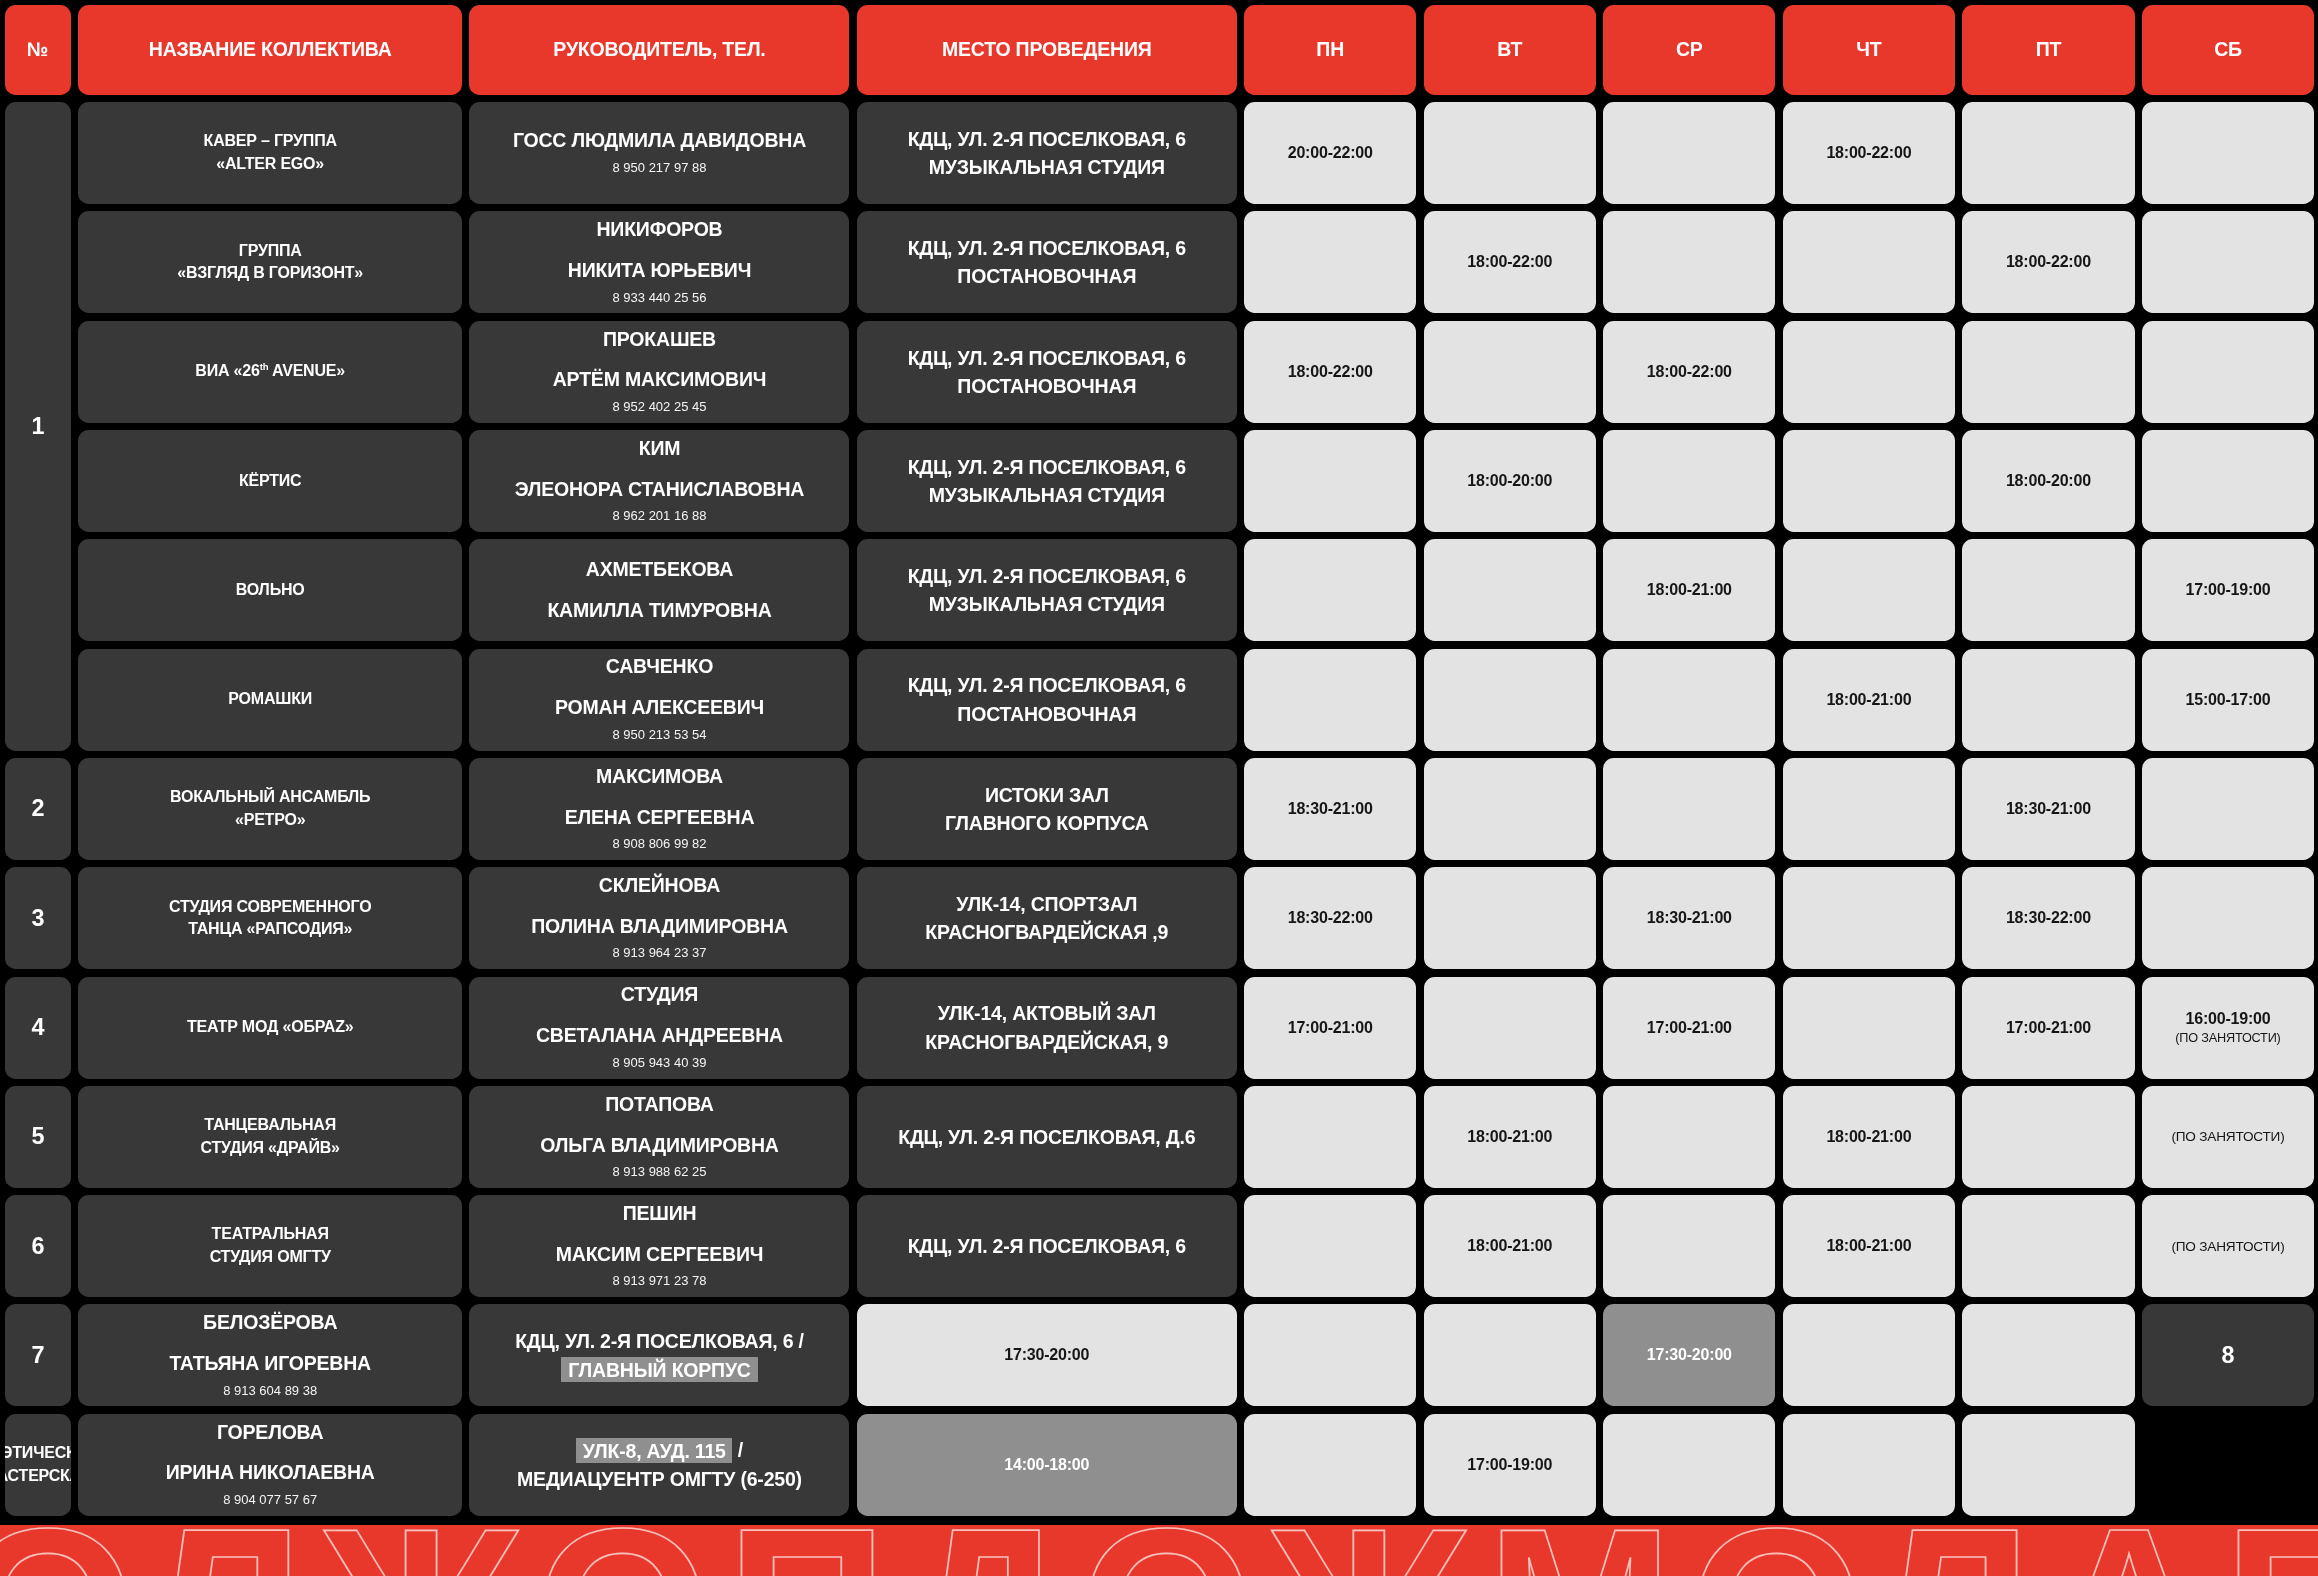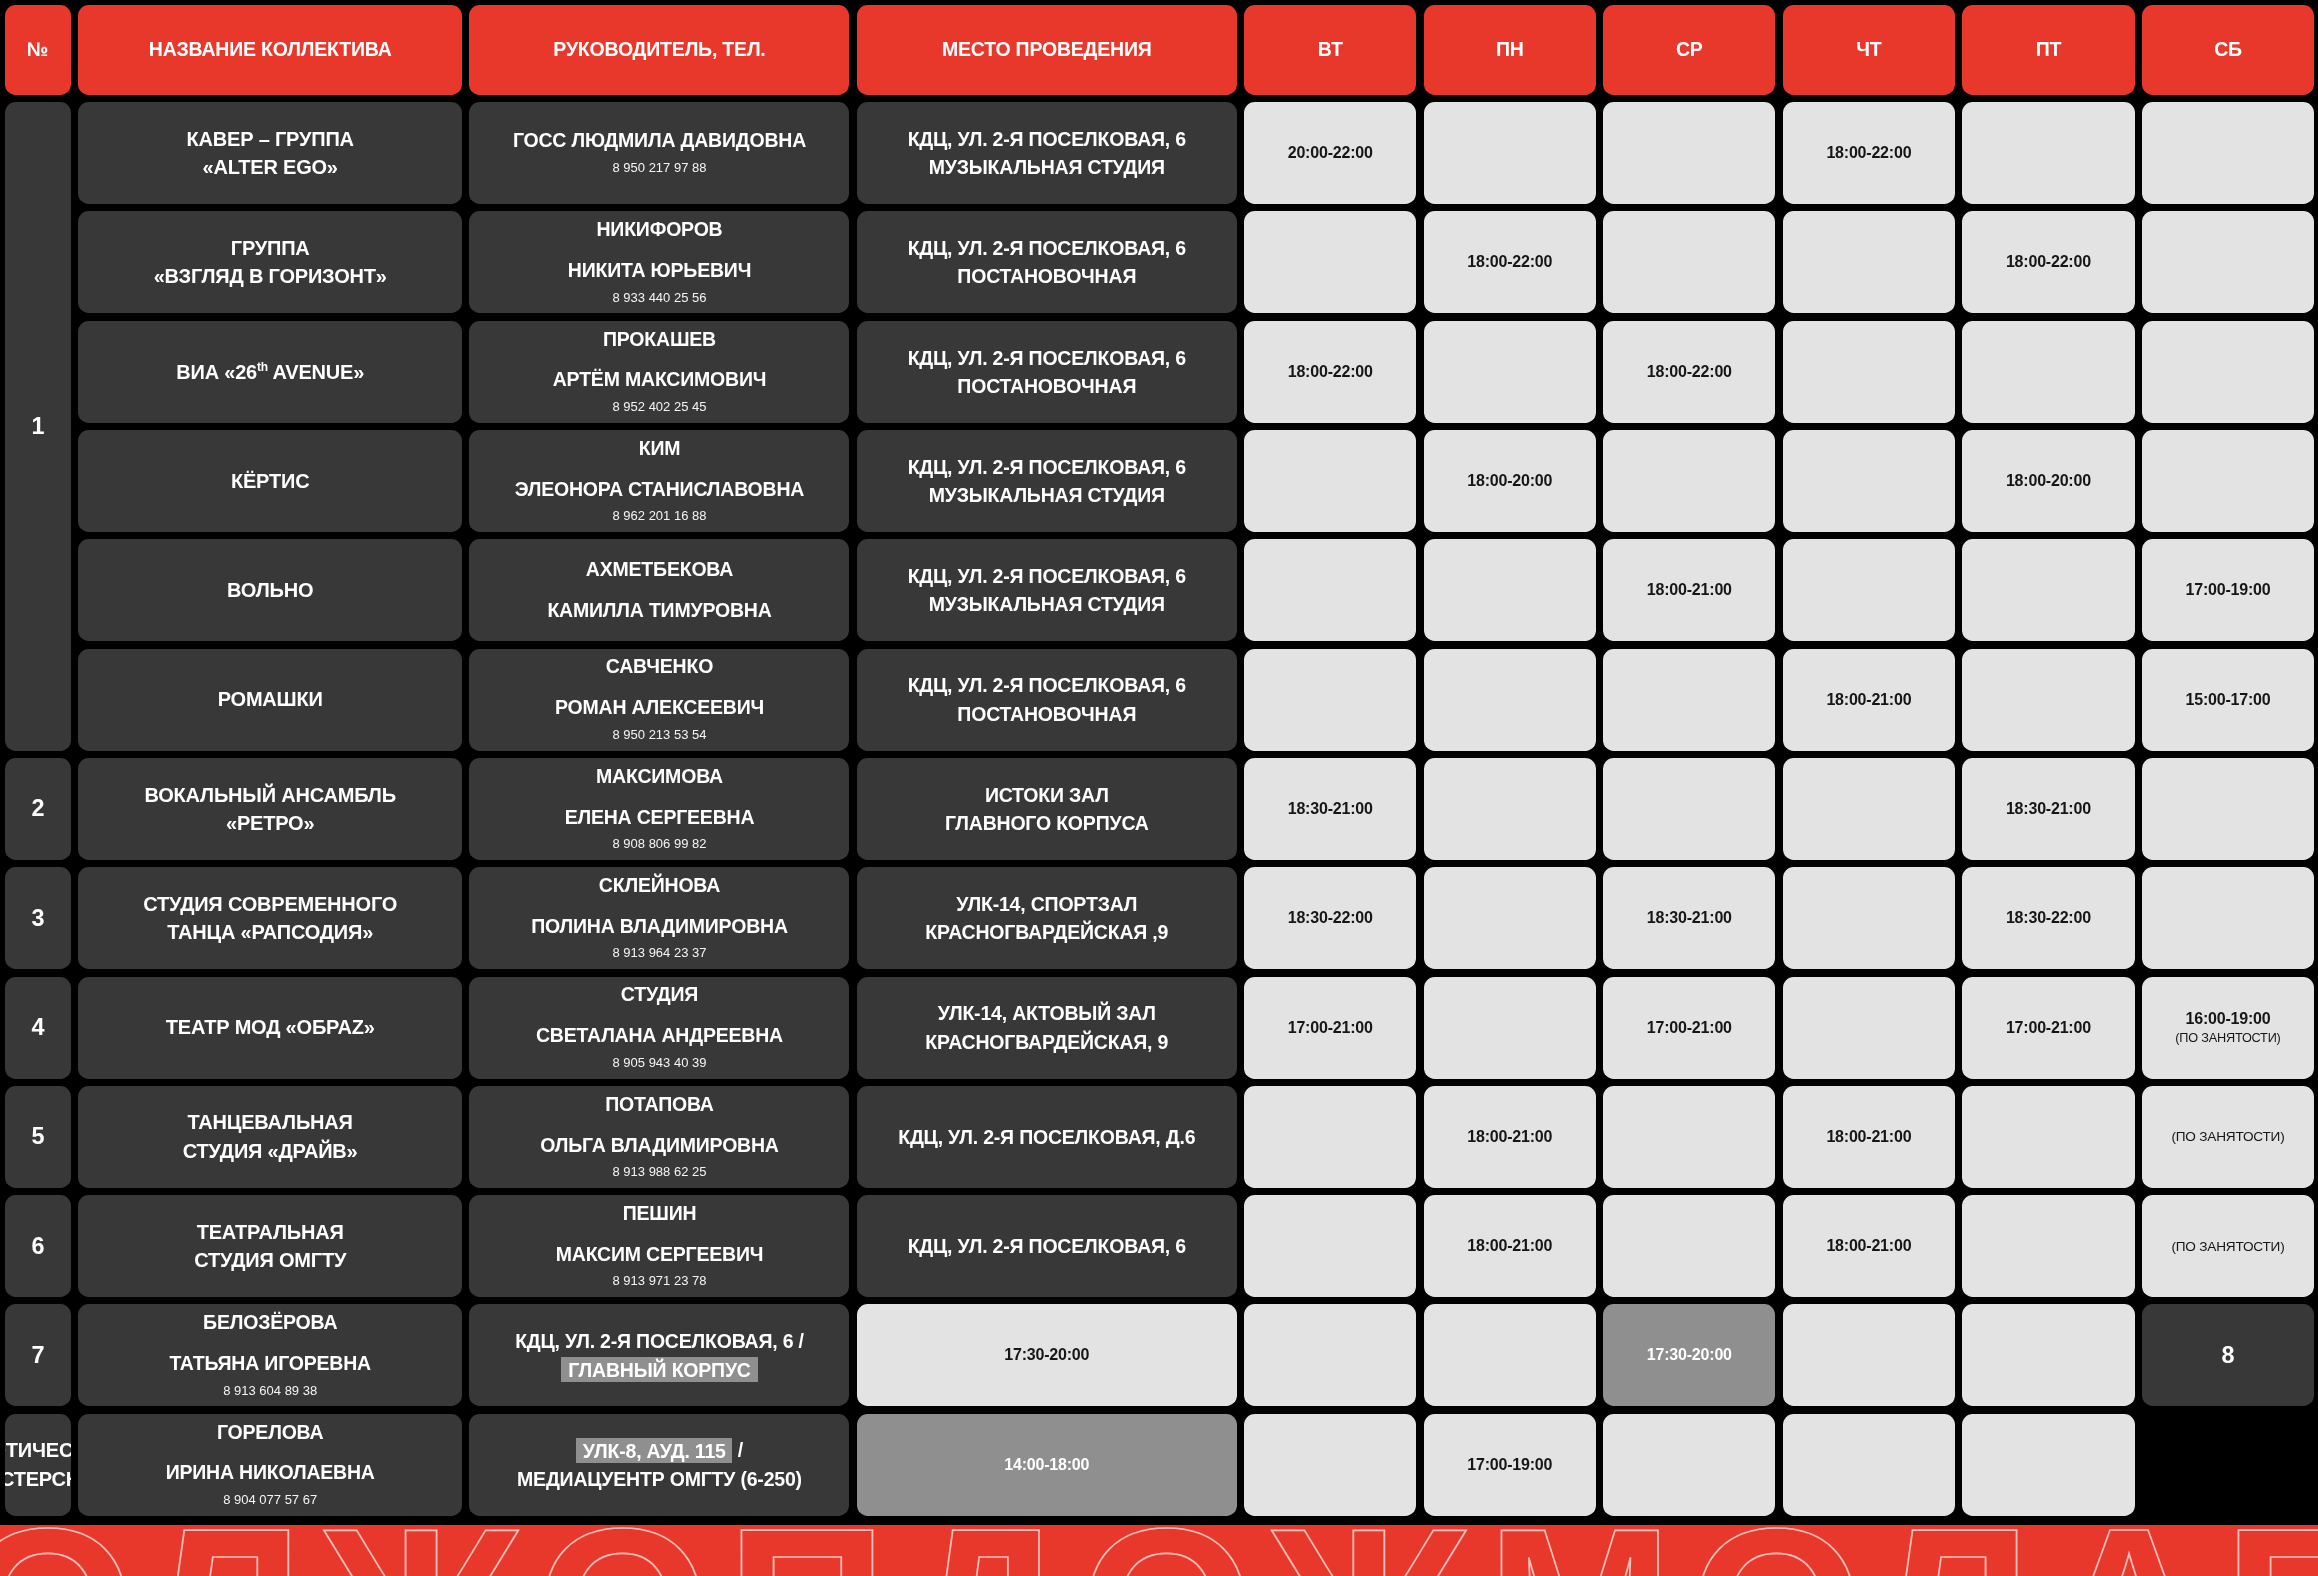--- a/index.html
+++ b/index.html
@@ -38,21 +38,21 @@
   .hdr{
     background:var(--red);
     color:var(--text-light);
     font-weight:700;font-size:19.5px;
   }
   .dark{
     background:var(--dark-cell);
     color:var(--text-light);
   }
   .num-cell{font-size:23.4px;font-weight:700;}
-  .name-cell{font-size:20px;font-weight:700;padding:4.9px 11.7px;}
+  .name-cell{font-size:16px;font-weight:700;padding:4.9px 11.7px;}
   .name-line{line-height:1.42;}
   .leader-cell{padding:4.9px 9.7px;}
   .leader-lines{display:flex;flex-direction:column;gap:21.4px;}
   .leader-line{font-size:19.5px;font-weight:700;line-height:1;}
   .phone{font-size:13px;font-weight:400;margin-top:9px;opacity:.95;letter-spacing:0;}
   .venue-cell{font-size:19.5px;font-weight:700;padding:4.9px 12.7px;align-items:center;}
   .venue-line{line-height:1.45;}
   .hl{background:var(--mid-gray);color:var(--text-light);padding:1.9px 6.8px;}
   .slot{
     background:var(--light-cell);
@@ -83,22 +83,22 @@
 </style>
 </head>
 <body>
 
 <div class="poster">
   <div class="grid" id="grid">
     <div class="cell hdr">№</div>
     <div class="cell hdr">НАЗВАНИЕ КОЛЛЕКТИВА</div>
     <div class="cell hdr">РУКОВОДИТЕЛЬ, ТЕЛ.</div>
     <div class="cell hdr">МЕСТО ПРОВЕДЕНИЯ</div>
+    <div class="cell hdr">ПН</div>
     <div class="cell hdr">ВТ</div>
-    <div class="cell hdr">ПН</div>
     <div class="cell hdr">СР</div>
     <div class="cell hdr">ЧТ</div>
     <div class="cell hdr">ПТ</div>
     <div class="cell hdr">СБ</div>
   <div class="cell dark num-cell" style="grid-row: span 6;">1</div>
       <div class="cell dark name-cell">
         <div class="name-line">КАВЕР – ГРУППА</div>
         <div class="name-line">«ALTER EGO»</div>
       </div>
       <div class="cell dark leader-cell">

